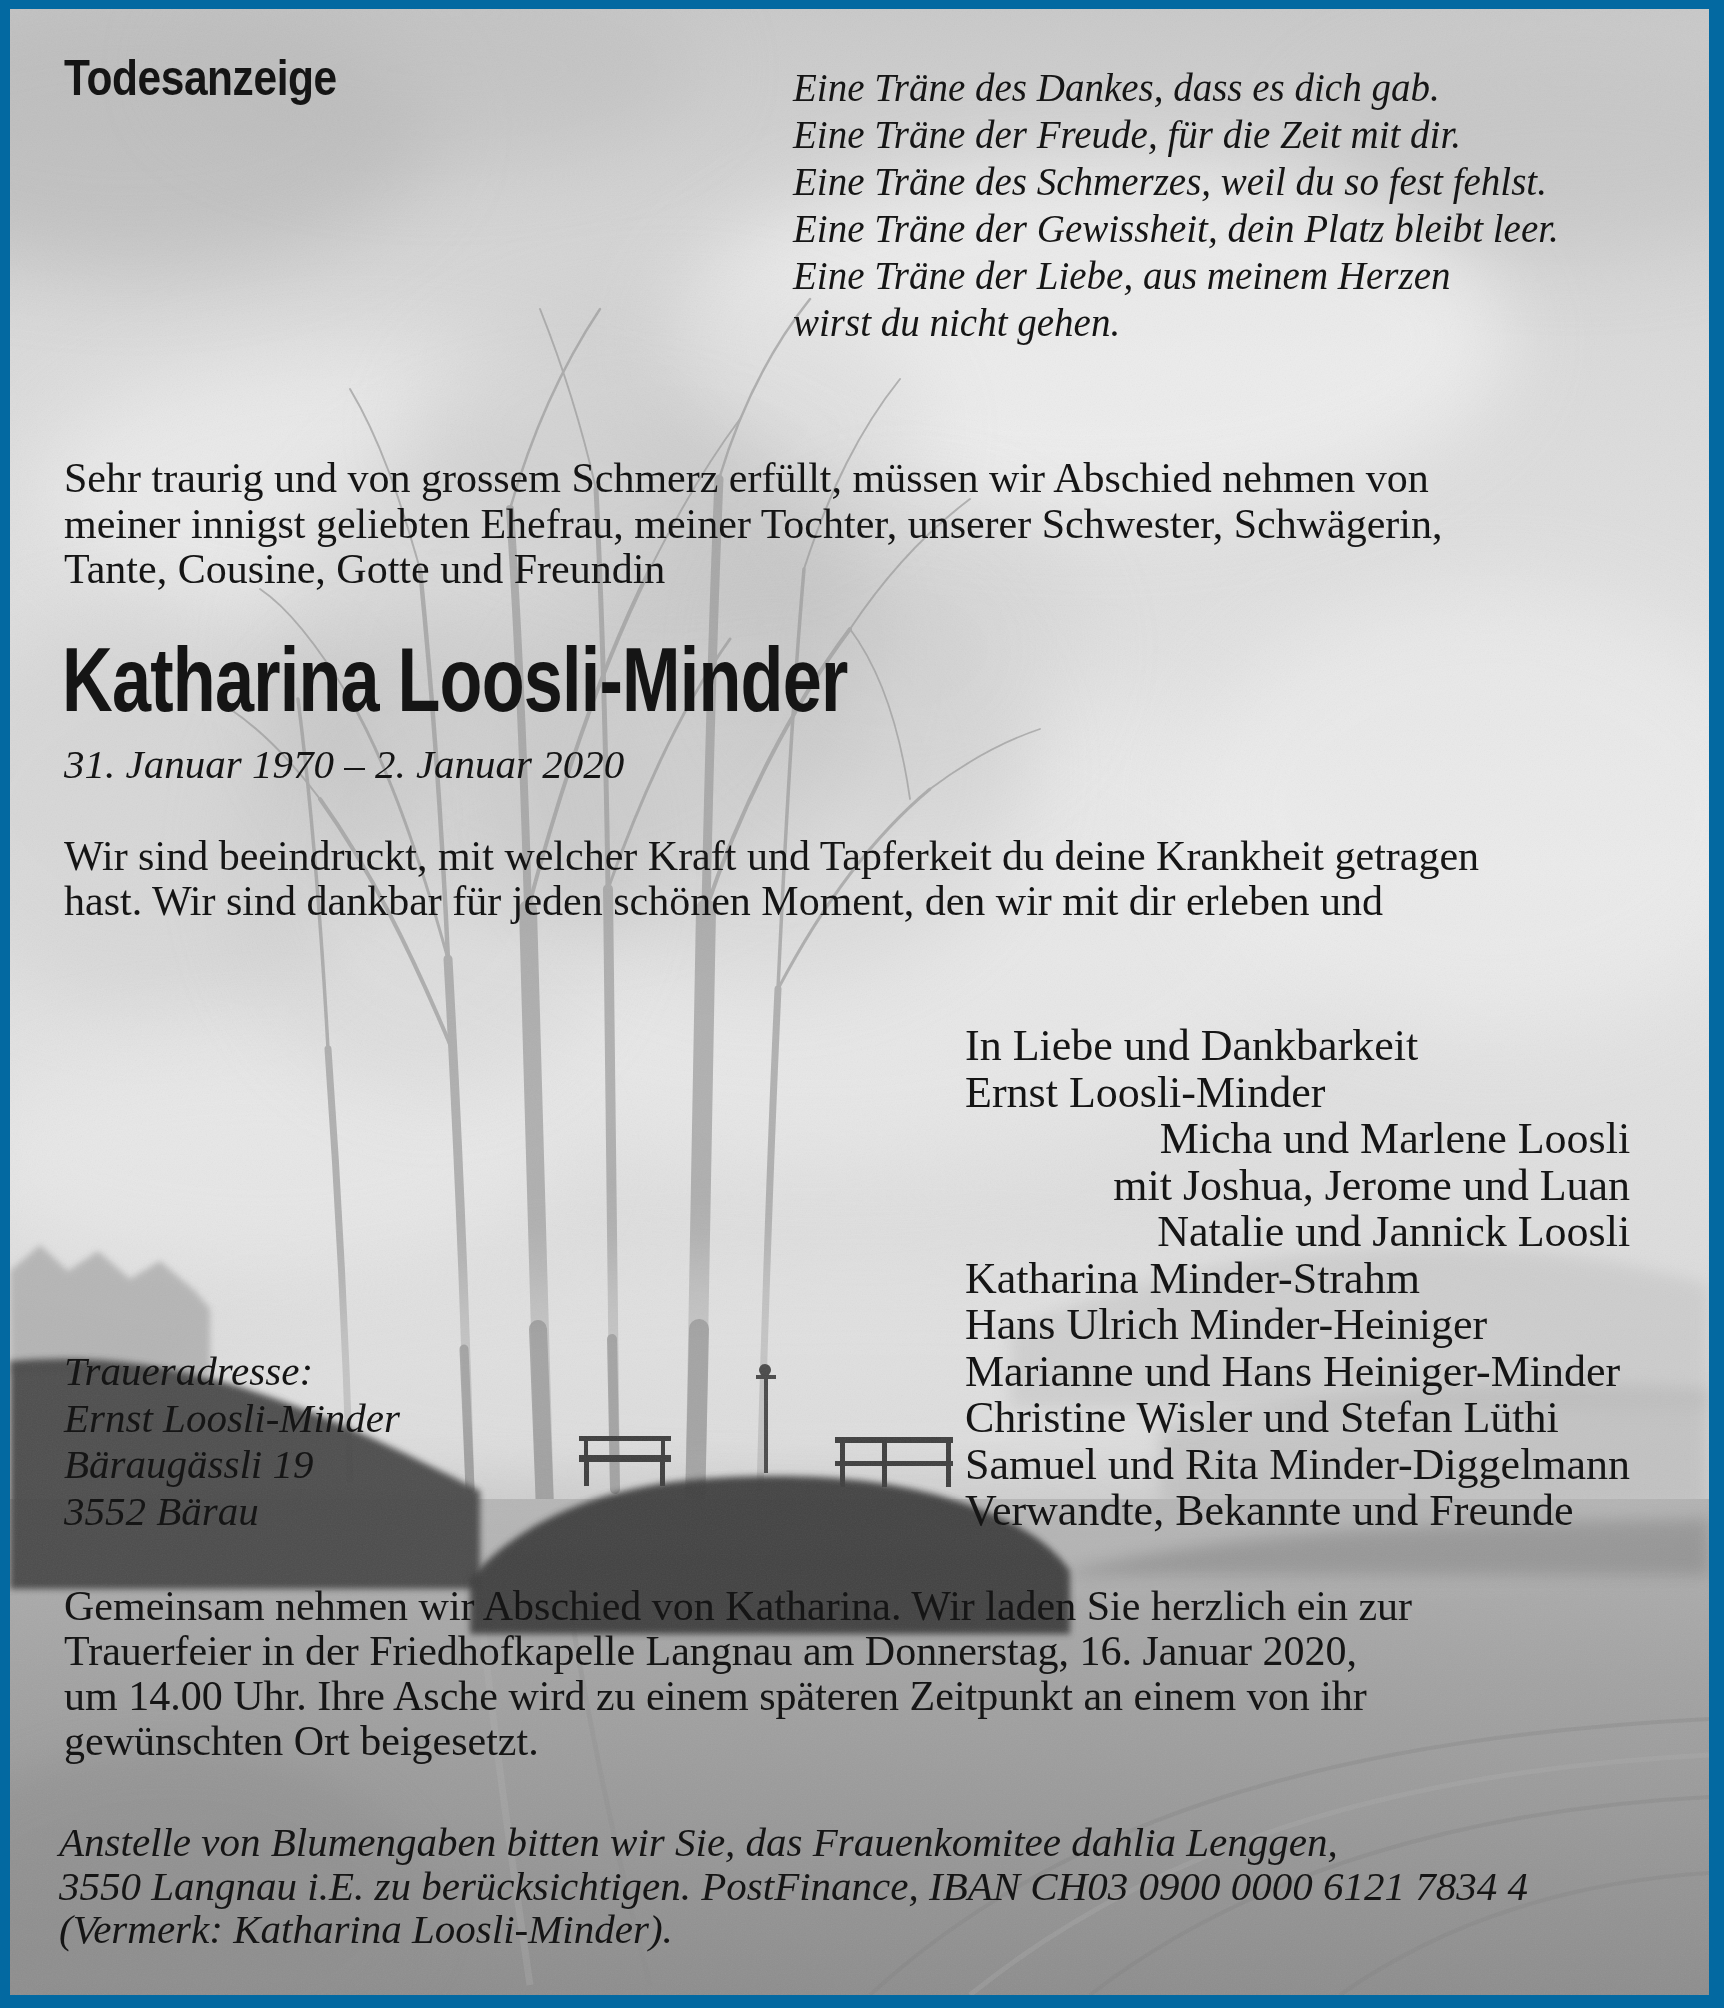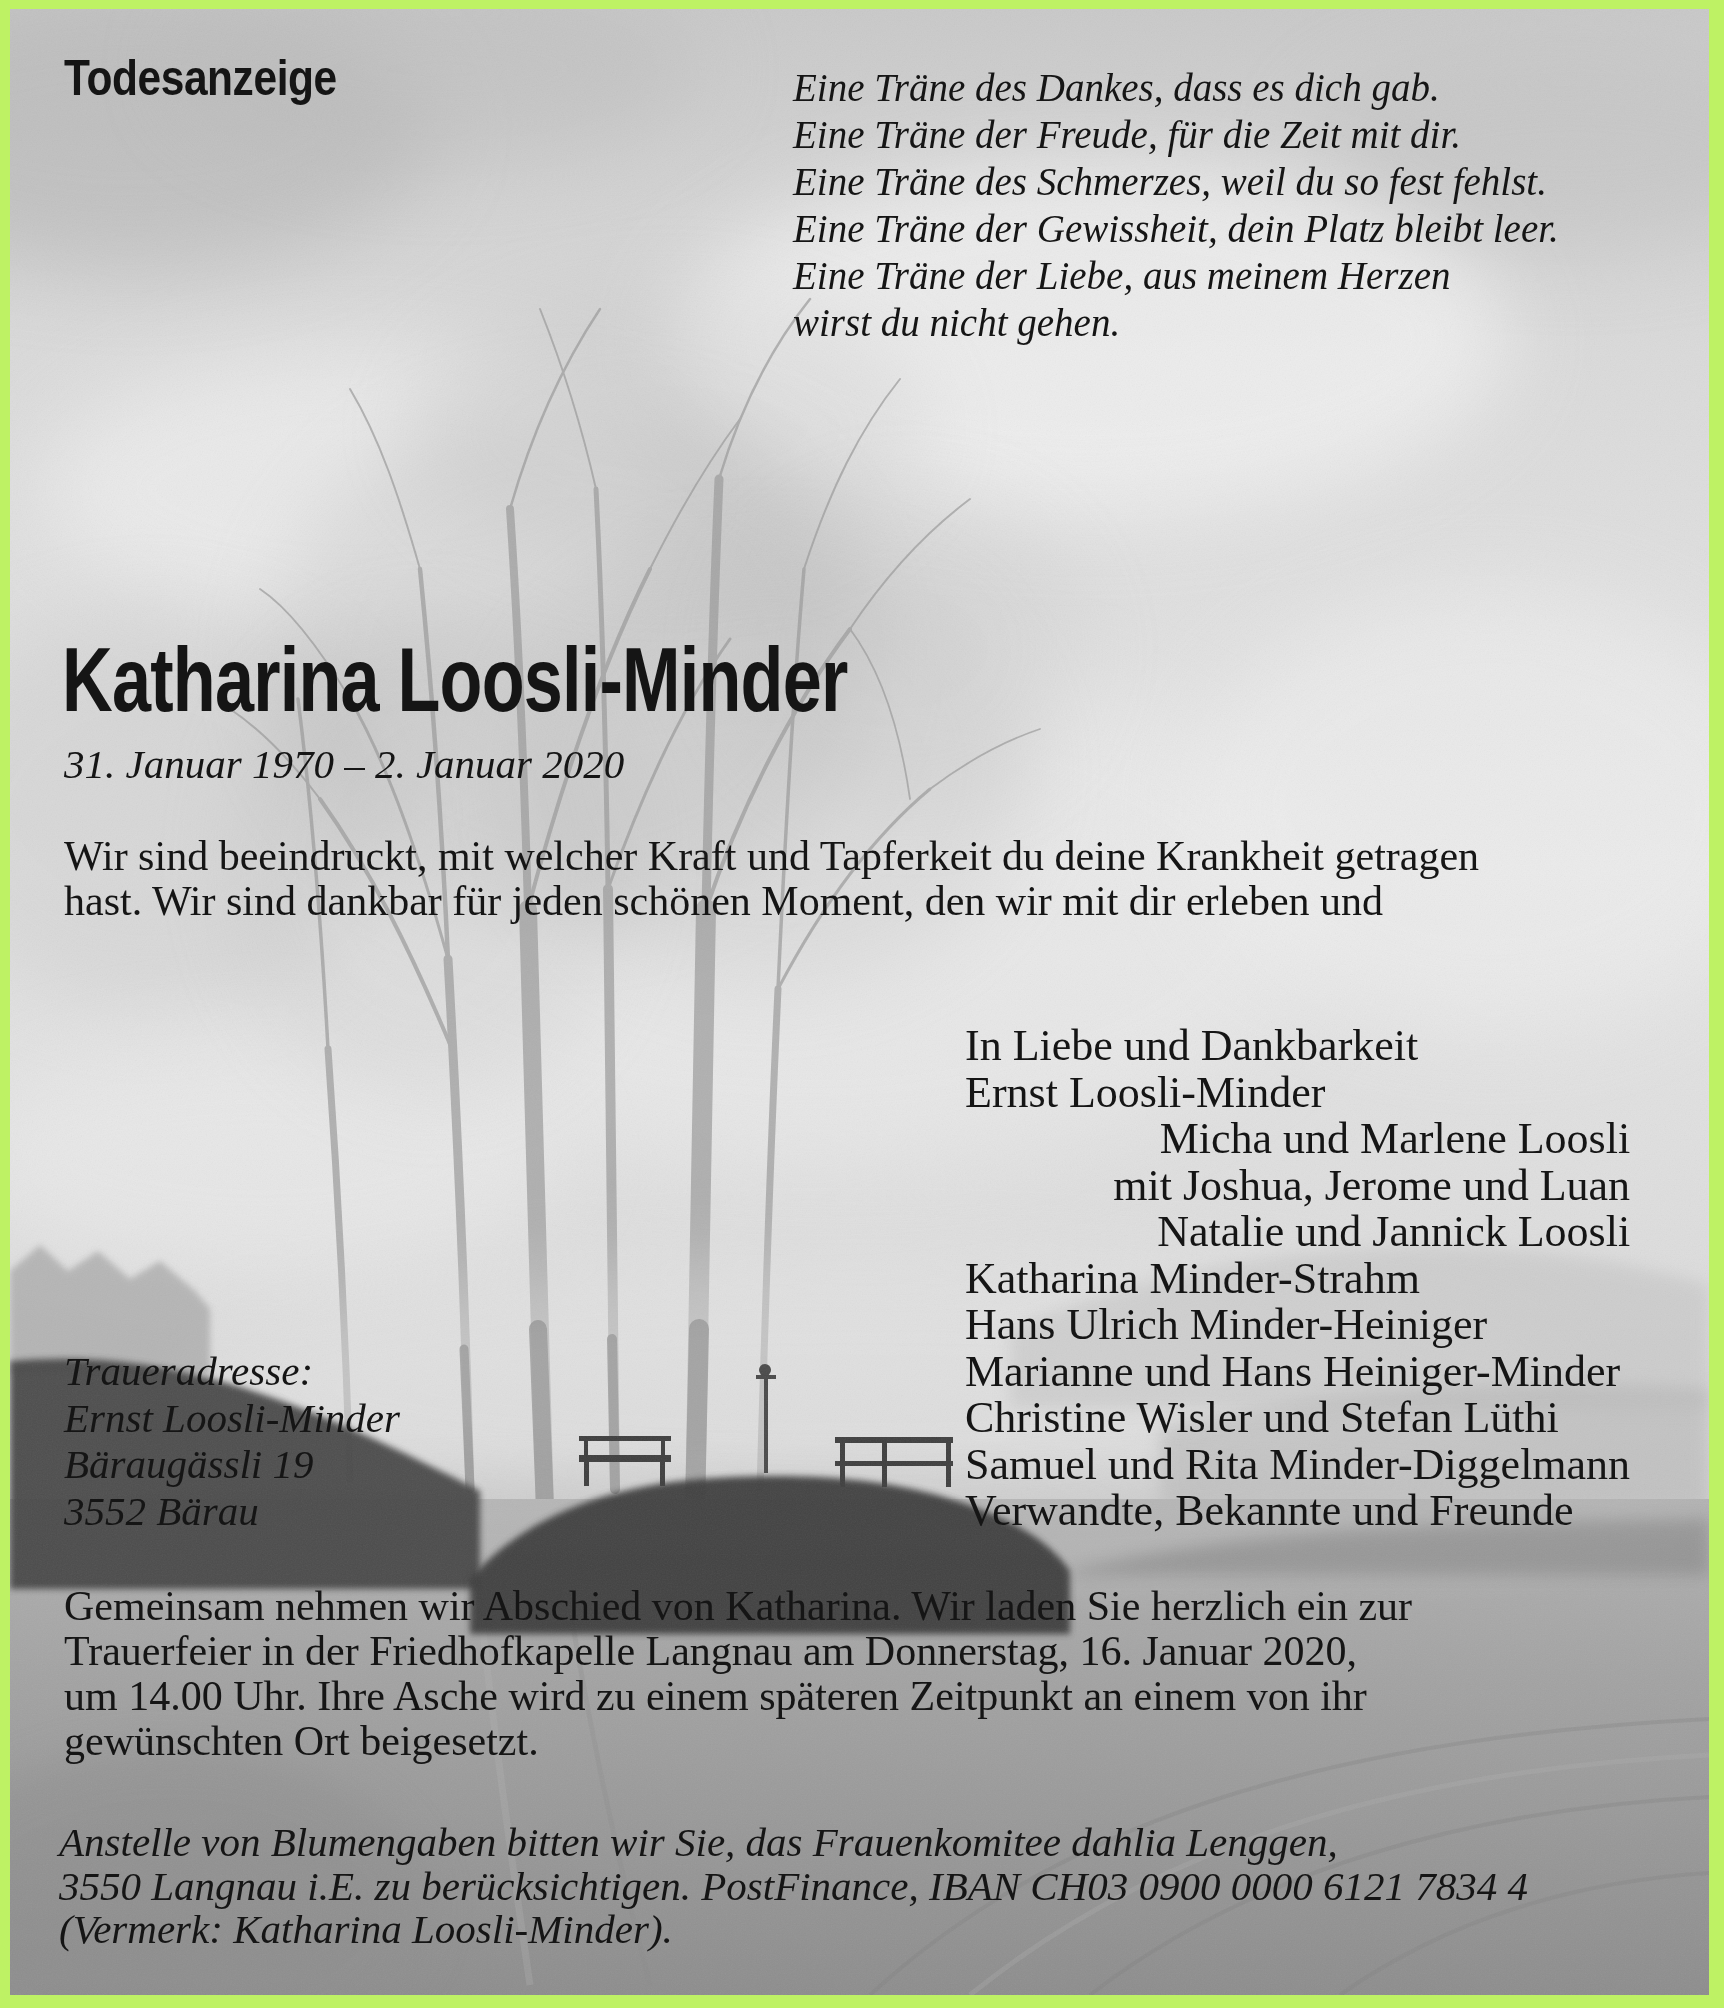--- a/index.html
+++ b/index.html
@@ -1,16 +1,16 @@
 <!DOCTYPE html>
 <html><head>
 <meta charset="utf-8">
 <style>
   html,body{margin:0;padding:0;background:#555;}
-  .page{position:relative;width:1724px;height:2008px;background:#bef264;overflow:hidden;
+  .page{position:relative;width:1724px;height:2008px;background:#0369a1;overflow:hidden;
         color:#151515;font-family:"Liberation Serif","DejaVu Serif",serif;}
   .photo{position:absolute;left:10px;top:9px;width:1699px;height:1986px;background:#d9d9d9;}
   .photo svg{display:block;width:100%;height:100%;}
   .block{position:absolute;white-space:nowrap;}
   .it{font-style:italic;}
   .sans{font-family:"Liberation Sans","DejaVu Sans",sans-serif;font-weight:bold;}
   .condense{display:inline-block;transform:scaleX(.85);transform-origin:0 0;letter-spacing:-.5px;}
   .condense-name{display:inline-block;transform:scaleX(.78);transform-origin:0 0;letter-spacing:-1px;}
   #label{left:64px;top:53px;font-size:50px;line-height:1;}
   #poem{left:793px;top:64px;font-size:39px;line-height:47px;}
@@ -181,20 +181,25 @@
 
   <div class="block it" id="poem">
       <div>Eine Träne des Dankes, dass es dich gab.</div>
       <div>Eine Träne der Freude, für die Zeit mit dir.</div>
       <div>Eine Träne des Schmerzes, weil du so fest fehlst.</div>
       <div>Eine Träne der Gewissheit, dein Platz bleibt leer.</div>
       <div>Eine Träne der Liebe, aus meinem Herzen</div>
       <div>wirst du nicht gehen.</div>
     </div>
 
+  <div class="block" id="intro">
+      <div>Sehr traurig und von grossem Schmerz erfüllt, müssen wir Abschied nehmen von</div>
+      <div>meiner innigst geliebten Ehefrau, meiner Tochter, unserer Schwester, Schwägerin,</div>
+      <div>Tante, Cousine, Gotte und Freundin</div>
+    </div>
 
   <div class="block sans" id="name">
     <span class="condense-name">Katharina Loosli-Minder</span>
   </div>
 
   <div class="block it" id="dates">31. Januar 1970 – 2. Januar 2020</div>
 
   <div class="block" id="tribute">
       <div>Wir sind beeindruckt, mit welcher Kraft und Tapferkeit du deine Krankheit getragen</div>
       <div>hast. Wir sind dankbar für jeden schönen Moment, den wir mit dir erleben und</div>

